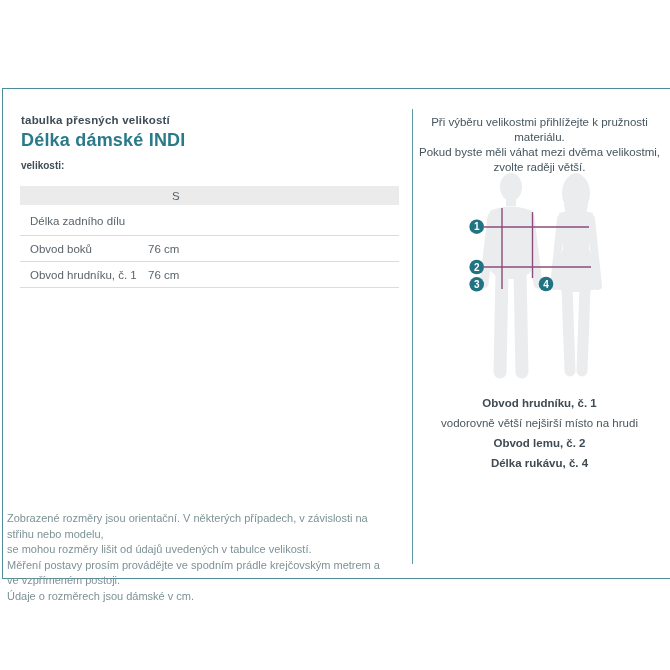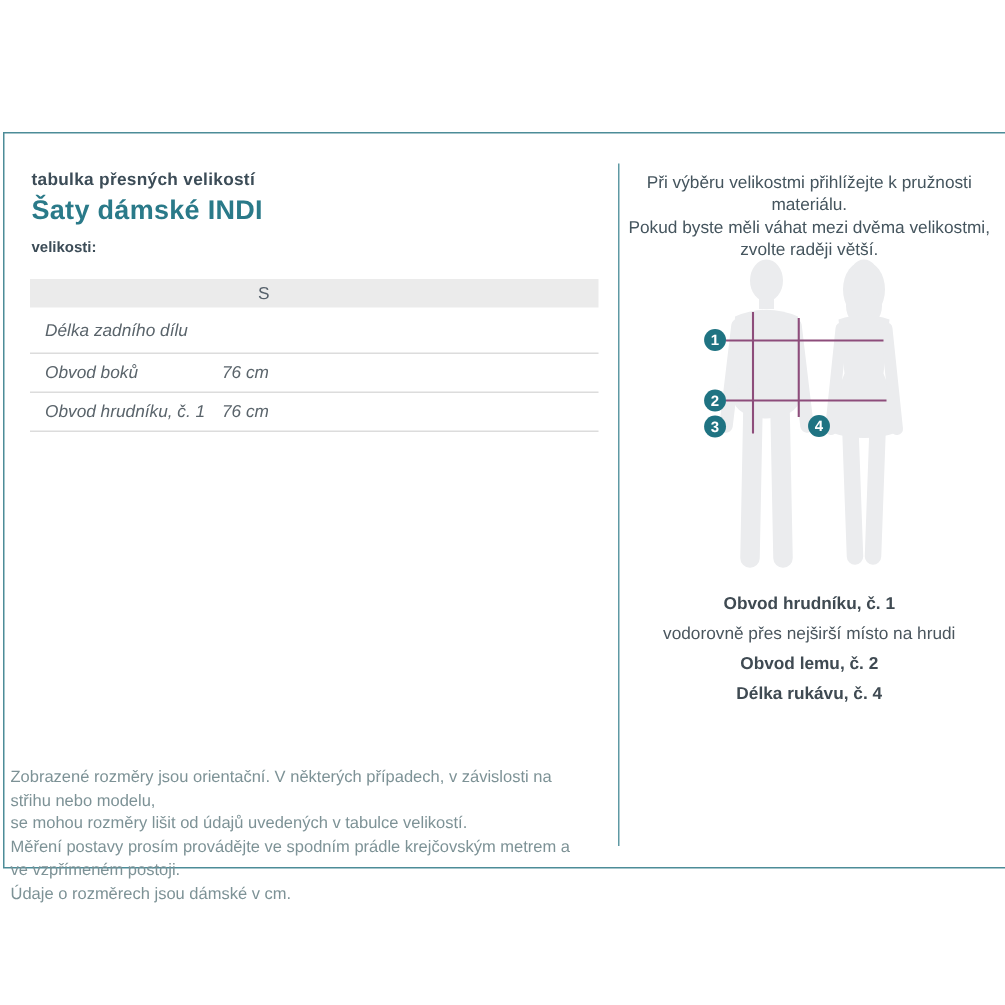--- a/index.html
+++ b/index.html
@@ -29,21 +29,21 @@
     position:absolute;left:17px;top:97px;width:379px;
     font-size:11.5px;color:#5a646b;
   }
   .thead{
     height:19px;background:#ebebeb;display:grid;
     grid-template-columns:128px 1fr;align-items:center;padding-left:10px;
   }
   .thead .size-col{grid-column:2;padding-left:14px;color:#55606a;}
   .trow{
     display:grid;grid-template-columns:118px 1fr;align-items:center;
-    padding-left:10px;height:25px;border-bottom:1px solid #dcdcdc;font-style:italic;
+    padding-left:10px;height:25px;border-bottom:1px solid #dcdcdc;
   }
   .trow:first-child{height:28px;padding-top:2px;}
   .disclaimer{
     position:absolute;left:4px;top:422px;width:380px;
     font-size:11px;line-height:15.5px;color:#7d9296;
   }
   
   .divider{
     position:absolute;left:409px;top:20px;width:1px;height:455px;
     background:#5f99a4;
@@ -62,21 +62,21 @@
   .measure-labels .ml.bold{font-weight:bold;color:#3f4a52;margin-top:5px;}
   .measure-labels .ml.plain{margin-top:0;}
 </style>
 </head>
 <body>
 
 <div class="frame">
 
   <div>
     <div class="eyebrow">tabulka přesných velikostí</div>
-    <h1 class="title">Šaty dámské INDI</h1>
+    <h1 class="title">Délka dámské INDI</h1>
     <div class="sizes-label">velikosti:</div>
 
     <div class="size-table">
       <div class="thead">
         <span class="size-col">S</span>
       </div>
       <div id="table-rows">
           <div class="trow">
      <span>Délka zadního dílu</span>
    </div>
@@ -160,18 +160,18 @@
           <g>
             <circle cx="115" cy="118" r="7.3" fill="#1f7382"></circle>
             <text x="115" y="121.5" fill="#ffffff">4</text>
           </g>
         </g>
       </svg>
     </div>
 
     <div class="measure-labels" id="measure-labels">
         <div class="ml bold">Obvod hrudníku, č. 1</div>
-        <div class="ml plain">vodorovně přes nejširší místo na hrudi</div>
+        <div class="ml plain">vodorovně větší nejširší místo na hrudi</div>
         <div class="ml bold">Obvod lemu, č. 2</div>
         <div class="ml bold">Délka rukávu, č. 4</div>
       </div>
   </div>
 </div>
 
 </body></html>

